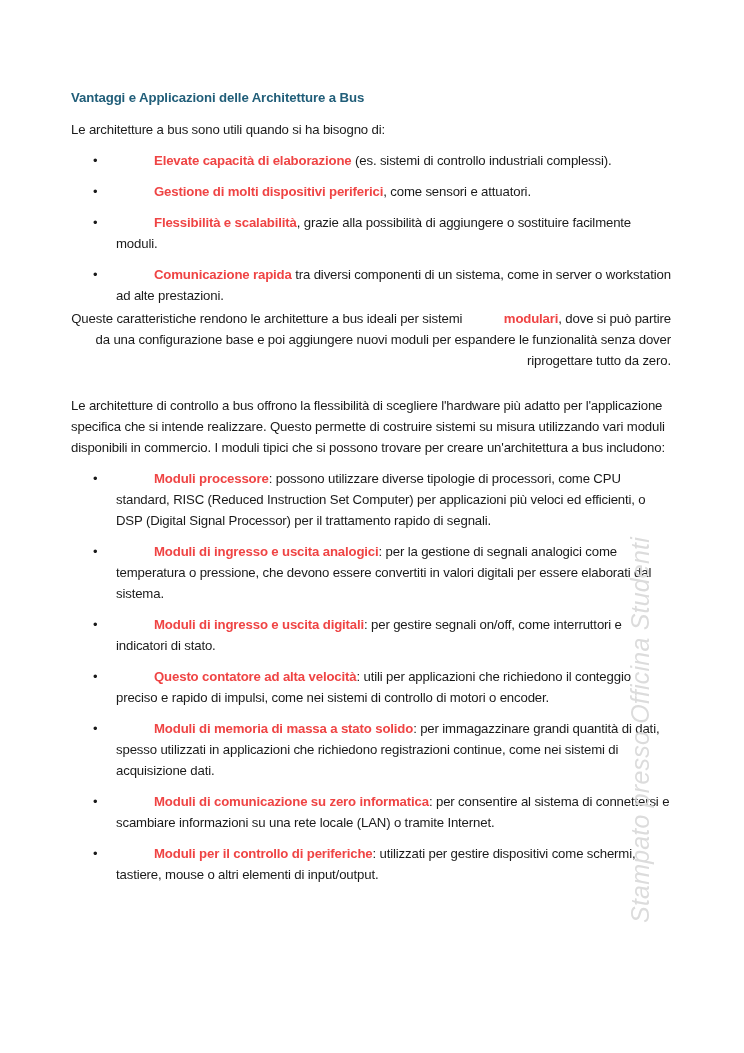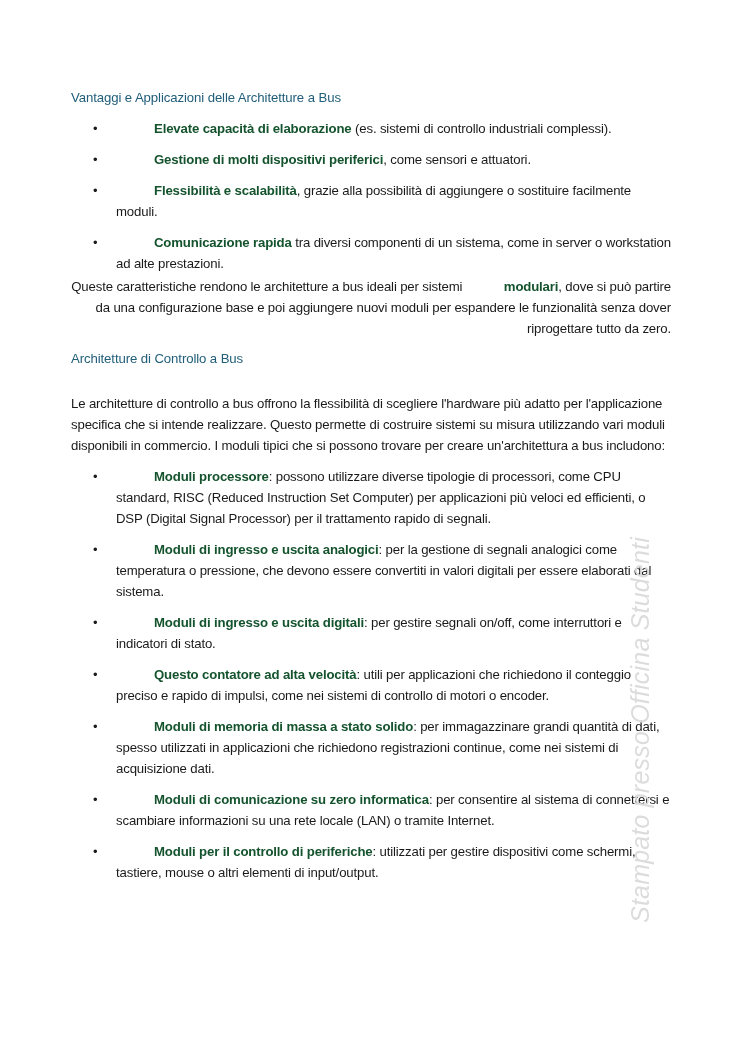--- a/index.html
+++ b/index.html
@@ -16,21 +16,21 @@
       color: #1a1a1a;
     }
     .page {
       position: absolute;
       left: 71px;
       top: 88px;
       width: 600px;
     }
     .heading {
       font-size: 13.2px;
-      font-weight: normal;
+      font-weight: bold;
       color: #215e79;
       margin: 0;
       line-height: 20px;
       letter-spacing: -0.1px;
     }
     .para {
       font-size: 13.2px;
       line-height: 21px;
       margin: 0;
       letter-spacing: -0.15px;
@@ -47,40 +47,41 @@
       line-height: 21px;
       letter-spacing: -0.15px;
     }
     .bullet-dot {
       position: absolute;
       left: 22px;
       top: 0;
       width: 10px;
       font-size: 13px;
     }
-    b { font-weight: bold; color: #14532d; padding-left: 38px; }
+    b { font-weight: bold; color: #ef4444; padding-left: 38px; }
     .watermark {
       position: absolute;
       left: 640px;
       top: 730px;
       transform: translate(-50%, -50%) rotate(-90deg);
       white-space: nowrap;
       font-family: "Liberation Sans", sans-serif;
       font-style: italic;
       font-size: 25px;
       color: #dcdcdc;
       letter-spacing: 0.2px;
     }
   </style>
 </head>
 <body>
 
 <div class="page">
 
   <h2 class="heading">Vantaggi e Applicazioni delle Architetture a Bus</h2>
+  <p class="para" style="margin-top:11px;">Le architetture a bus sono utili quando si ha bisogno di:</p>
 
   <ul class="bullets" style="margin-top:10px;">
     <li class="bullet">
       <span class="bullet-dot">•</span>
       <b>Elevate capacità di elaborazione</b><span> (es. sistemi di controllo industriali complessi).</span>
     </li>
     <li class="bullet" style="margin-top:10px;">
       <span class="bullet-dot">•</span>
       <b>Gestione di molti dispositivi periferici</b><span>, come sensori e attuatori.</span>
     </li>
@@ -89,21 +90,20 @@
       <b>Flessibilità e scalabilità</b><span>, grazie alla possibilità di aggiungere o sostituire facilmente moduli.</span>
     </li>
     <li class="bullet" style="margin-top:10px;">
       <span class="bullet-dot">•</span>
       <b>Comunicazione rapida</b><span> tra diversi componenti di un sistema, come in server o workstation ad alte prestazioni.</span>
     </li>
   </ul>
 
   <p class="para" style="margin-top:2px;text-align:right;"><span>Queste caratteristiche rendono le architetture a bus ideali per sistemi </span><b>modulari</b><span>, dove si può partire da una configurazione base e poi aggiungere nuovi moduli per espandere le funzionalità senza dover riprogettare tutto da zero.</span></p>
 
-  <h2 class="heading" style="margin-top:10px;">Architetture di Controllo a Bus</h2>
   <p class="para" style="margin-top:24px;">Le architetture di controllo a bus offrono la flessibilità di scegliere l'hardware più adatto per l'applicazione specifica che si intende realizzare. Questo permette di costruire sistemi su misura utilizzando vari moduli disponibili in commercio. I moduli tipici che si possono trovare per creare un'architettura a bus includono:</p>
 
   <ul class="bullets" style="margin-top:10px;">
     <li class="bullet">
       <span class="bullet-dot">•</span>
       <b>Moduli processore</b><span>: possono utilizzare diverse tipologie di processori, come CPU standard, RISC (Reduced Instruction Set Computer) per applicazioni più veloci ed efficienti, o DSP (Digital Signal Processor) per il trattamento rapido di segnali.</span>
     </li>
     <li class="bullet" style="margin-top:10px;">
       <span class="bullet-dot">•</span>
       <b>Moduli di ingresso e uscita analogici</b><span>: per la gestione di segnali analogici come temperatura o pressione, che devono essere convertiti in valori digitali per essere elaborati dal sistema.</span>

